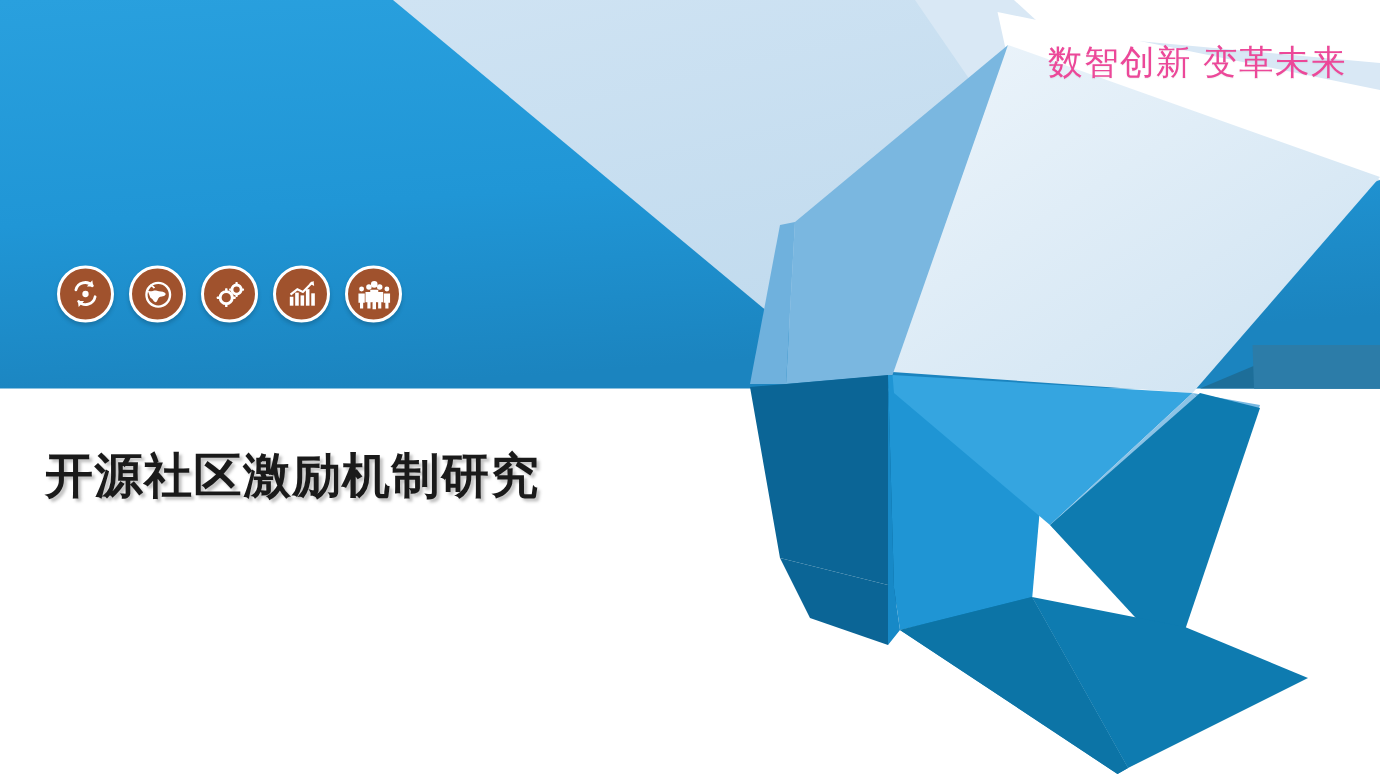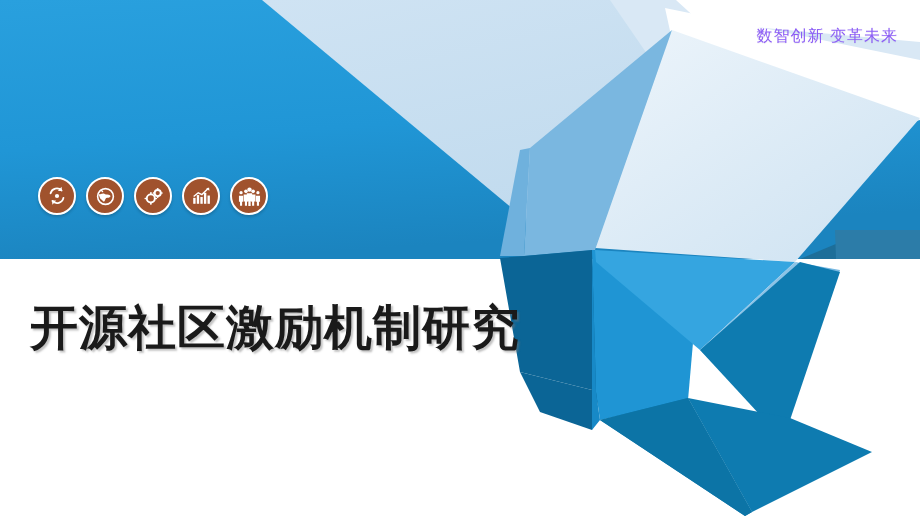--- a/index.html
+++ b/index.html
@@ -22,22 +22,22 @@
     left: 0;
     top: 0;
     width: 920px;
     height: 518px;
     display: block;
   }
   .tagline {
     position: absolute;
     right: 22px;
     top: 26px;
-    color: #8b5cf6;
-    font-size: 16px;
+    color: #ec4899;
+    font-size: 23px;
     letter-spacing: 1px;
     white-space: nowrap;
     font-weight: 400;
     text-shadow: 0 1px 1px rgba(0,0,0,0.06);
   }
   .icon-row {
     position: absolute;
     left: 38px;
     top: 177px;
     display: flex;
@@ -57,21 +57,21 @@
     justify-content: center;
     box-shadow: 0 2px 3px rgba(0,0,0,0.18);
   }
   .icon-badge svg {
     display: block;
   }
   .title {
     position: absolute;
     left: 30px;
     top: 296px;
-    font-size: 48px;
+    font-size: 32px;
     font-weight: 700;
     color: #1a1a1a;
     letter-spacing: 1px;
     white-space: nowrap;
     text-shadow: 2px 2px 2px rgba(120,120,120,0.45);
   }
 </style>
 </head>
 <body>
 

